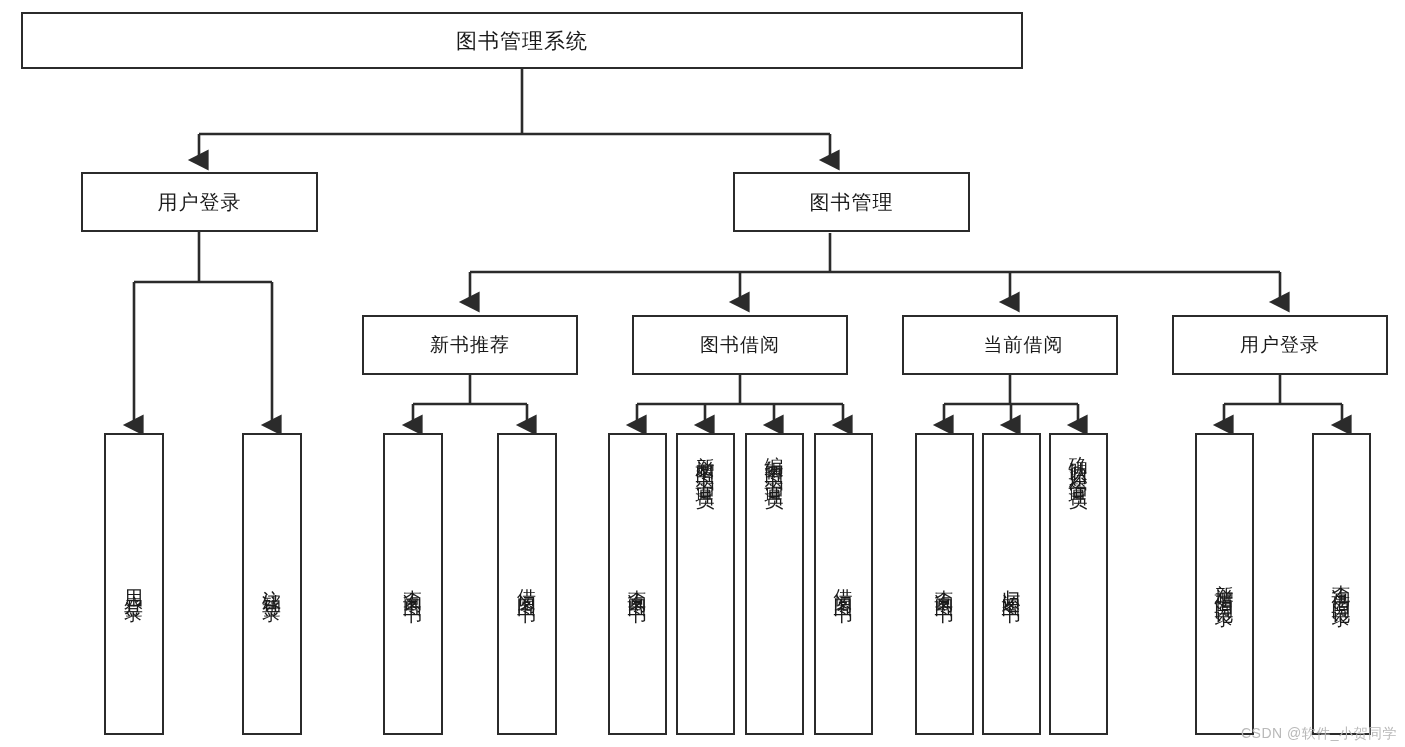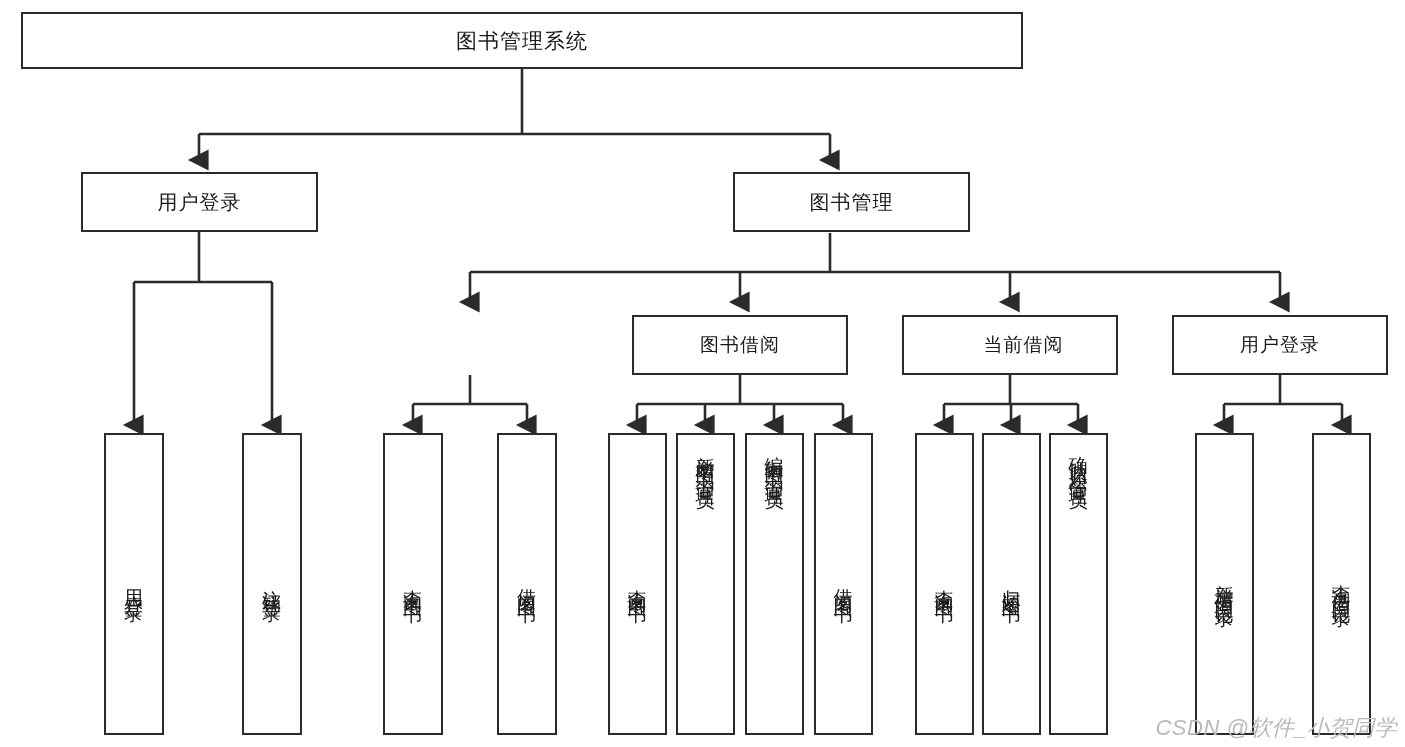--- a/index.html
+++ b/index.html
@@ -64,26 +64,25 @@
     white-space: nowrap;
     letter-spacing: 1px;
   }
   .leaf.center-text {
     align-items: center;
   }
   #watermark {
     position: absolute;
     right: 8px;
     bottom: 4px;
-    font-size: 22px;
+    font-size: 14px;
     color: #b9b9b9;
     z-index: 5;
     white-space: nowrap;
     letter-spacing: 0.5px;
-    font-style: italic;
   }
 </style>
 </head>
 <body>
 
 <div id="canvas">
 
   <svg id="edges" viewBox="0 0 1405 747" xmlns="http://www.w3.org/2000/svg">
     <defs>
       <marker id="arrow" markerWidth="9" markerHeight="9" refX="4.5" refY="4.2" orient="auto" markerUnits="strokeWidth">
@@ -139,20 +138,23 @@
   </div>
 
   <div class="node l1" style="left:81px; top:172px; width:237px; height:60px;">
     <span class="htext">用户登录</span>
   </div>
 
   <div class="node l1" style="left:733px; top:172px; width:237px; height:60px;">
     <span class="htext">图书管理</span>
   </div>
 
+  <div class="node l2" style="left:362px; top:315px; width:216px; height:60px;">
+    <span class="htext">新书推荐</span>
+  </div>
 
   <div class="node l2" style="left:632px; top:315px; width:216px; height:60px;">
     <span class="htext">图书借阅</span>
   </div>
 
   <div class="node l2" style="left:902px; top:315px; width:216px; height:60px;padding-left:27px;">
     <span class="htext">当前借阅</span>
   </div>
 
   <div class="node l2" style="left:1172px; top:315px; width:216px; height:60px;">

